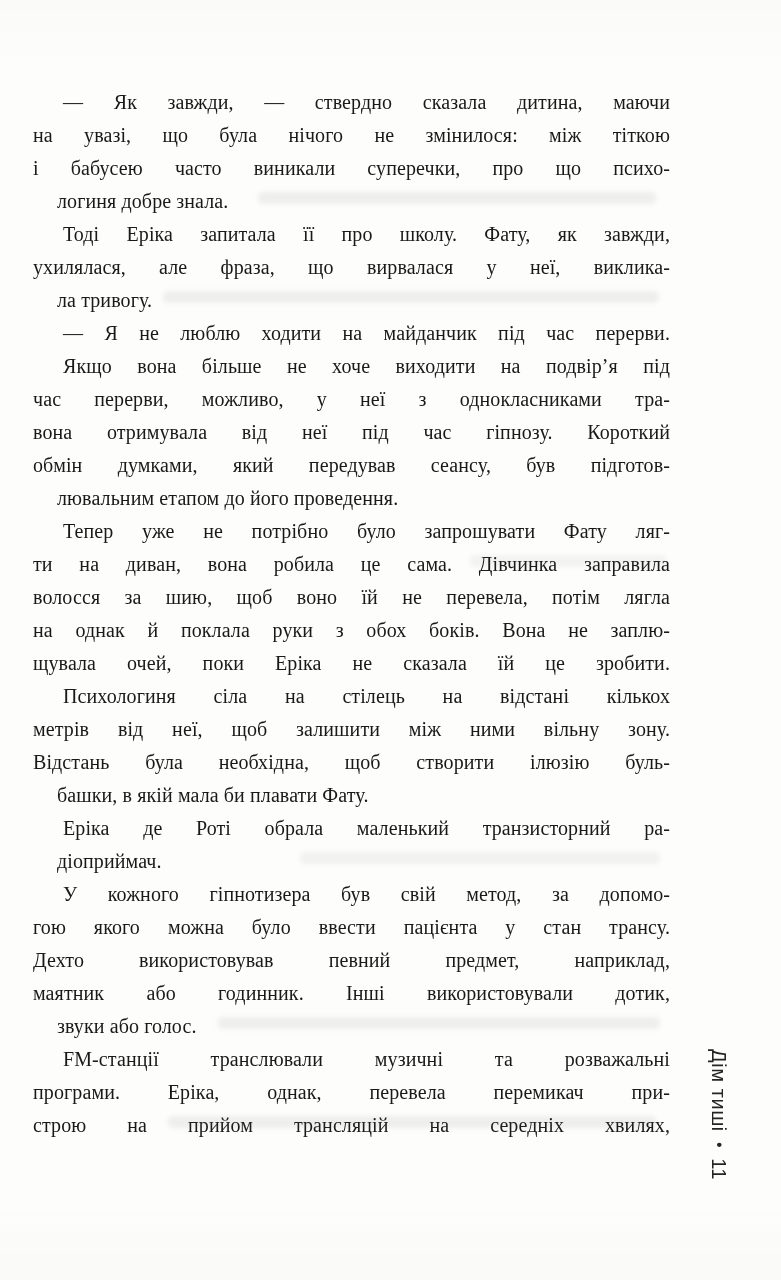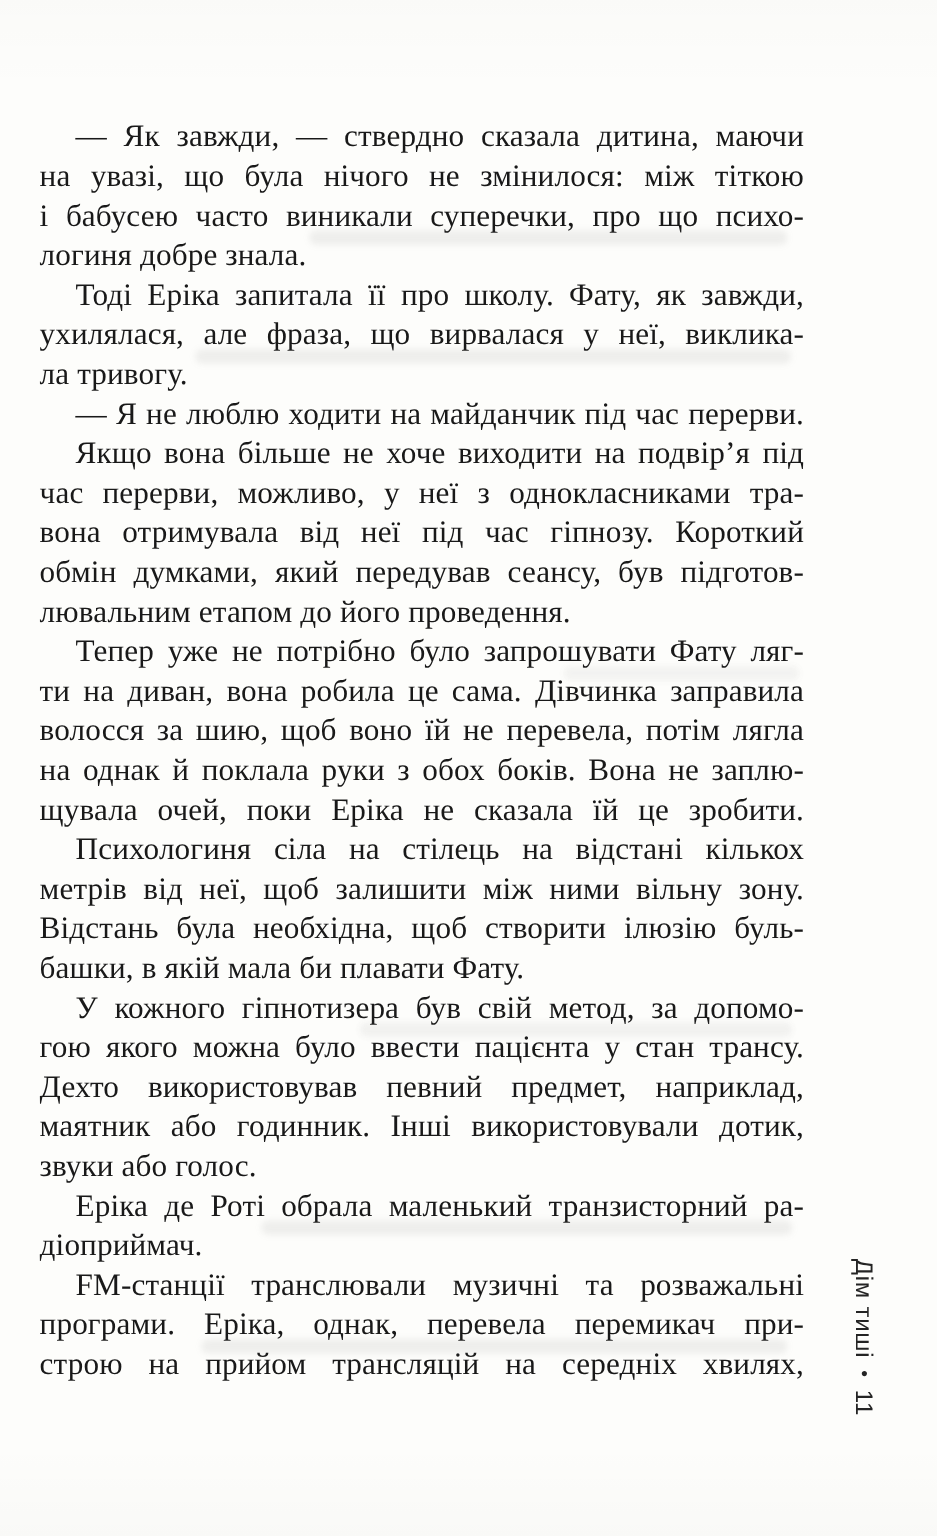--- a/index.html
+++ b/index.html
@@ -18,38 +18,38 @@
     position: absolute;
     inset: 0;
     background:
       linear-gradient(180deg, rgba(0,0,0,0.012) 0%, rgba(0,0,0,0) 6%, rgba(0,0,0,0) 94%, rgba(0,0,0,0.015) 100%),
       #fdfdfb;
   }
 
   
   .body-text {
     position: absolute;
-    top: 97px;
+    top: 86px;
     left: 33px;
     width: 637px;
-    font-size: 26px;
+    font-size: 20px;
     color: #191919;
     letter-spacing: 0.1px;
   }
   .paragraph { margin: 0; padding: 0; }
   .line {
     height: 33px;
     line-height: 33px;
     overflow: hidden;
     text-align: justify;
     text-align-last: justify;
     white-space: normal;
   }
   .line.first { text-indent: 30px; }
-  .line.endline { text-align-last: left; }
+  .line.endline { text-align-last: left; margin-left: 24px; }
 
   
   .running-title {
     position: absolute;
     top: 1049px;
     left: 731px;
     transform: rotate(90deg);
     transform-origin: 0 0;
     white-space: nowrap;
     font-family: "Liberation Sans", "DejaVu Sans", sans-serif;
@@ -115,29 +115,29 @@
         <div class="line">на однак й поклала руки з обох боків. Вона не заплю-</div>
         <div class="line">щувала очей, поки Еріка не сказала їй це зробити.</div>
       </div>
       <div class="paragraph">
         <div class="line first">Психологиня сіла на стілець на відстані кількох</div>
         <div class="line">метрів від неї, щоб залишити між ними вільну зону.</div>
         <div class="line">Відстань була необхідна, щоб створити ілюзію буль-</div>
         <div class="line endline">башки, в якій мала би плавати Фату.</div>
       </div>
       <div class="paragraph">
+        <div class="line first">Еріка де Роті обрала маленький транзисторний ра-</div>
+        <div class="line endline">діоприймач.</div>
+      </div>
+      <div class="paragraph">
         <div class="line first">У кожного гіпнотизера був свій метод, за допомо-</div>
         <div class="line">гою якого можна було ввести пацієнта у стан трансу.</div>
         <div class="line">Дехто використовував певний предмет, наприклад,</div>
         <div class="line">маятник або годинник. Інші використовували дотик,</div>
         <div class="line endline">звуки або голос.</div>
-      </div>
-      <div class="paragraph">
-        <div class="line first">Еріка де Роті обрала маленький транзисторний ра-</div>
-        <div class="line endline">діоприймач.</div>
       </div>
       <div class="paragraph">
         <div class="line first">FM-станції транслювали музичні та розважальні</div>
         <div class="line">програми. Еріка, однак, перевела перемикач при-</div>
         <div class="line">строю на прийом трансляцій на середніх хвилях,</div>
       </div>
     </div>
 
   <div class="running-title">
     <span>Дім тиші</span><span class="dot">•</span><span>11</span>

